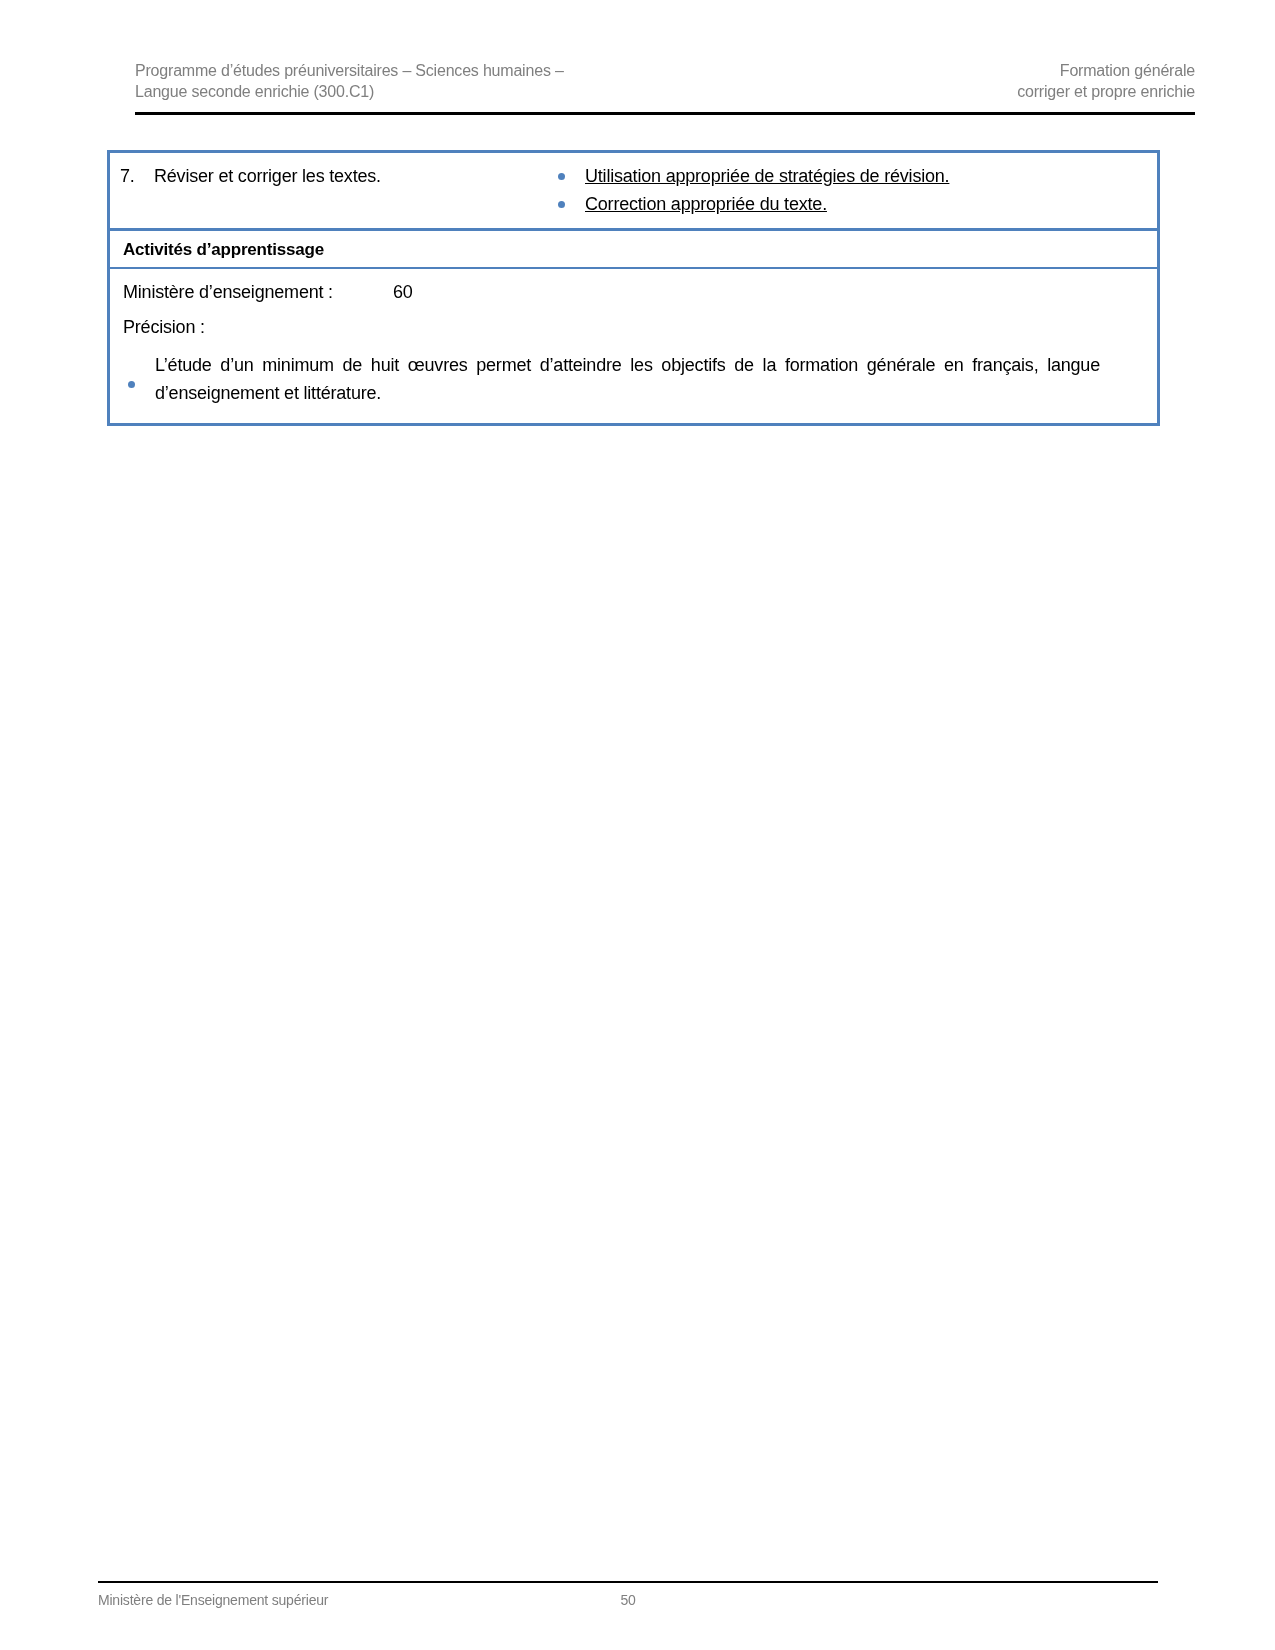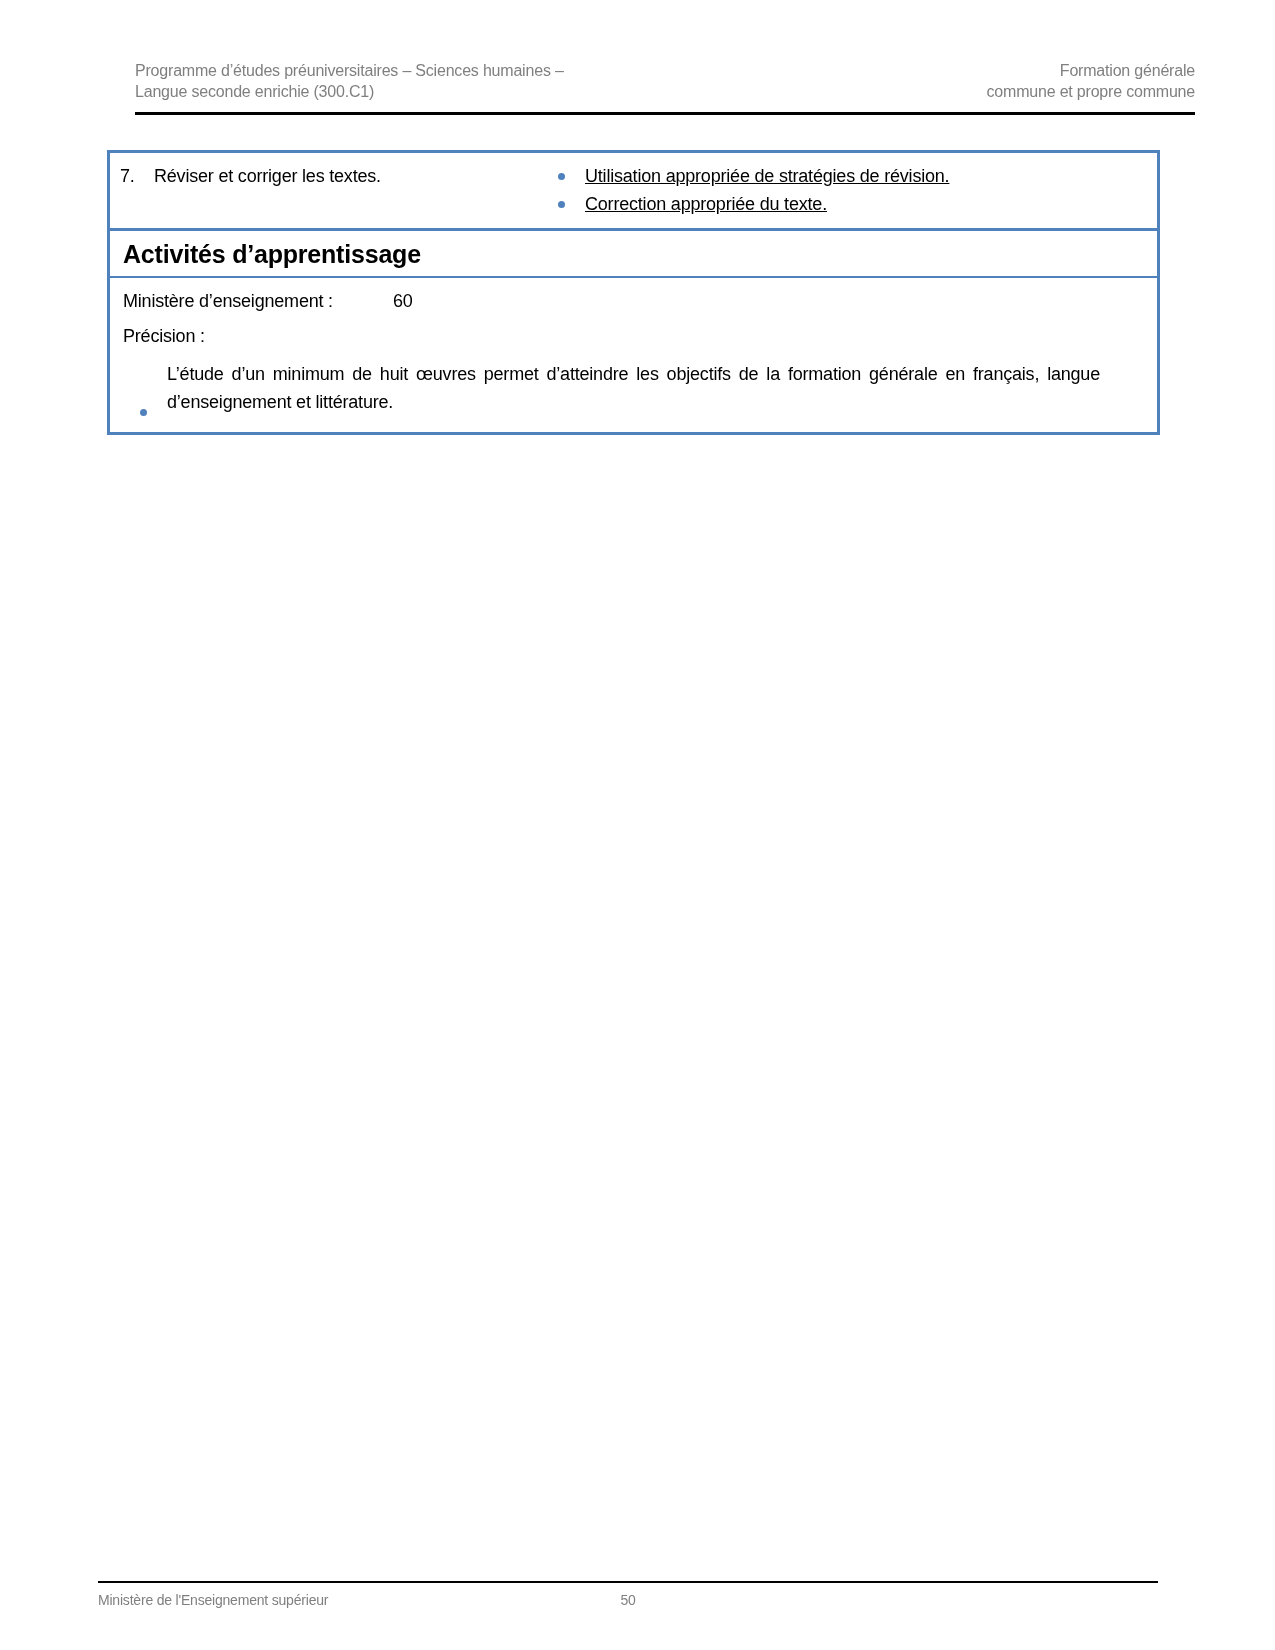--- a/index.html
+++ b/index.html
@@ -41,30 +41,30 @@
   .criteria-list{flex:1;text-decoration:underline;}
   .criterion{display:flex;align-items:flex-start;font-size:18px;line-height:28px;}
   .bullet-dot{
     flex:0 0 auto;width:7px;height:7px;border-radius:50%;
     background:var(--accent);margin:11px 20px 0 8px;
   }
 
   
   .activities-box{top:228px;padding-bottom:16px;}
   .activities-title{
-    font-size:25px;font-weight:bold;
+    font-size:17px;font-weight:bold;
     padding:9px 12px 7px 13px;
     border-bottom:2px solid var(--accent);
   }
   .field-row{display:flex;margin:11px 10px 0 13px;font-size:18px;line-height:24px;}
   .field-label{flex:0 0 270px;}
   .field-value{flex:1;}
   .precision-row{
-    display:flex;align-items:flex-end;
-    margin:12px 0 0 12px;padding-left:18px;padding-right:57px;
+    display:flex;align-items:center;
+    margin:12px 0 0 0;padding-left:18px;padding-right:57px;
     font-size:18px;line-height:28px;
   }
   .precision-row .bullet-dot{margin:11px 20px 0 0;}
   .precision-text{flex:1;text-align:justify;}
 
   
   .page-footer{
     position:absolute;left:98px;top:1581px;width:1060px;
     border-top:2px solid var(--ink);
     padding-top:22px;
@@ -77,21 +77,21 @@
 </head>
 <body>
 
 <header class="page-header">
   <div class="left">
     <div>Programme d’études préuniversitaires – Sciences humaines –</div>
     <div>Langue seconde enrichie (300.C1)</div>
   </div>
   <div class="right">
     <div>Formation générale</div>
-    <div>commune et propre commune</div>
+    <div>corriger et propre enrichie</div>
   </div>
 </header>
 
 <section class="blue-box objective-box">
   <div class="obj-left">
     <span class="obj-num">7.</span>
     <span>Réviser et corriger les textes.</span>
   </div>
   <div class="criteria-list">
     <div class="criterion">

